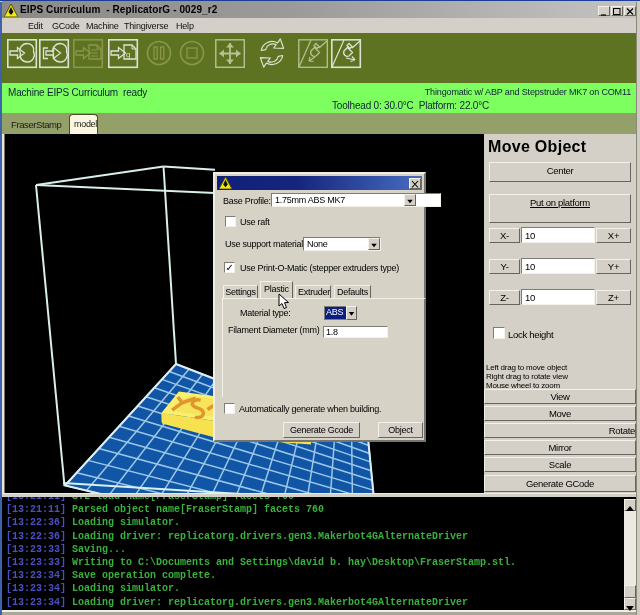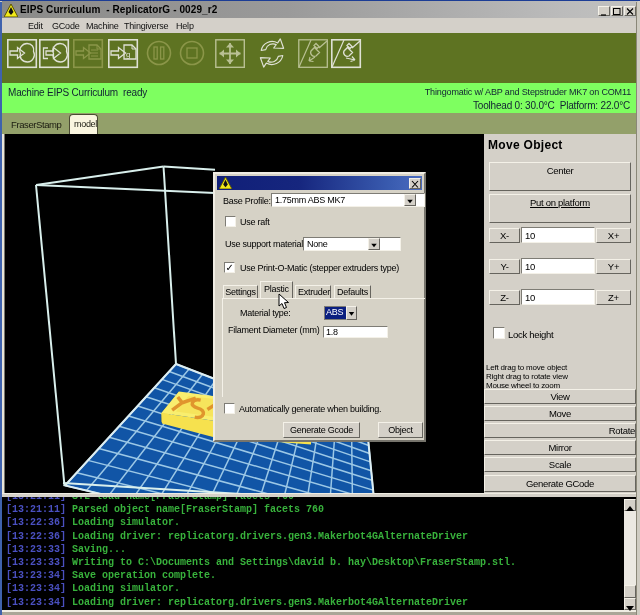--- a/index.html
+++ b/index.html
@@ -86,21 +86,21 @@
       <path d="M313 24 l-6 4 M307 28 l4.5 0.5 M307 28 l1 -4" stroke="#b9c093" stroke-width="1.2" fill="none"></path>
       <rect x="329.8" y="6.8" width="28.5" height="27.5" stroke="#dfe1d5" stroke-width="1.6" fill="none"></rect>
       <path d="M330 34 L342 7" stroke="#dfe1d5" stroke-width="1.2"></path>
       <path d="M342 18 c-1.5 3 2 6.5 5 5 l3.5 -3.5 l-5 -5 z M350 15 l8 -7 M345 12.5 l3 3 l2 -2 l-3 -3 z" stroke="#dfe1d5" stroke-width="1.3" fill="none"></path>
       <path d="M344 25 l9 2 M353 27 l-4.5 1.5 M353 27 l-3 -3.5" stroke="#dfe1d5" stroke-width="1.2" fill="none"></path>
     </svg>
 
   <div class="abs" style="left:2px;top:83px;width:636px;height:30px;background:#7eff60;"></div>
   <div class="abs" style="left:8px;top:87px;font-size:10px;letter-spacing:-0.2px;color:#123;">Machine EIPS Curriculum&nbsp; ready</div>
   <div class="abs" style="left:332px;top:87px;width:299px;font-size:9px;letter-spacing:-0.15px;color:#123;text-align:right;">Thingomatic w/ ABP and Stepstruder MK7 on COM11</div>
-  <div class="abs" style="left:332px;top:100px;width:298px;font-size:10px;letter-spacing:-0.2px;color:#123;text-align:right;">Toolhead 0: 30.0°C&nbsp;&nbsp;Platform: 22.0°C</div>
+  <div class="abs" style="left:332px;top:100px;width:298px;font-size:10px;letter-spacing:-0.2px;color:#123;text-align:left;">Toolhead 0: 30.0°C&nbsp;&nbsp;Platform: 22.0°C</div>
 
   <div class="abs" style="left:2px;top:113px;width:636px;height:21px;background:#93a06a;"></div>
   <div class="abs" style="left:11px;top:119px;font-size:9.5px;letter-spacing:-0.4px;color:#1a1a10;">FraserStamp</div>
   <div class="abs" style="left:69px;top:114px;width:29px;height:20px;background:#faf6e0;border:1px solid #4a4a33;border-bottom:none;border-radius:4px 4px 0 0;box-sizing:border-box;"></div>
   <div class="abs" style="left:74px;top:119px;font-size:9px;letter-spacing:-0.3px;color:#1a1a10;">model</div>
 
   <svg class="abs" style="left:0;top:134px;" width="484" height="359" viewBox="0 134 484 359" id="scene">
     <rect x="0" y="134" width="484" height="359" fill="#000"></rect>
 
     <rect x="2" y="134" width="2.5" height="359" fill="#e9e5d8"></rect>
@@ -148,22 +148,22 @@
         <line x1="36" y1="185" x2="163.5" y2="166.5"></line>
         <line x1="163.5" y1="166.5" x2="215" y2="169.8"></line>
         <line x1="36" y1="185" x2="215" y2="193"></line>
         <line x1="36" y1="185" x2="64.5" y2="486"></line>
         <line x1="163.5" y1="166.5" x2="176" y2="364"></line>
         <line x1="63" y1="483" x2="290" y2="497"></line>
       </g>
   </svg>
 
   <div class="abs" style="left:484px;top:134px;width:152px;height:359px;background:#d4d0c8;"></div>
-  <div class="abs" style="left:488px;top:138px;font-size:12px;letter-spacing:0.3px;font-weight:bold;color:#000;">Move Object</div>
-  <div class="abs btn f11" style="left:489px;top:162px;width:142px;height:29px;line-height:15px;">Center</div>
+  <div class="abs" style="left:488px;top:138px;font-size:16px;letter-spacing:0.3px;font-weight:bold;color:#000;">Move Object</div>
+  <div class="abs btn f11" style="left:489px;top:162px;width:142px;height:20px;line-height:15px;">Center</div>
   <div class="abs btn f11" style="left:489px;top:194px;width:142px;height:29px;line-height:15px;text-decoration:underline;">Put on platform</div>
 
   <div class="abs btn f11" style="left:489px;top:228px;width:31px;height:15px;line-height:14px;">X-</div>
   <div class="abs sunken f11" style="left:521px;top:227px;width:74px;height:16px;line-height:15px;padding-left:3px;">10</div>
   <div class="abs btn f11" style="left:596px;top:228px;width:35px;height:15px;line-height:14px;">X+</div>
 
   <div class="abs btn f11" style="left:489px;top:259px;width:31px;height:15px;line-height:14px;">Y-</div>
   <div class="abs sunken f11" style="left:521px;top:258px;width:74px;height:16px;line-height:15px;padding-left:3px;">10</div>
   <div class="abs btn f11" style="left:596px;top:259px;width:35px;height:15px;line-height:14px;">Y+</div>
 
@@ -217,32 +217,32 @@
     <polygon points="7,0 14,13 0,13" fill="#f2ea1a" stroke="#5a5200" stroke-width="1"></polygon>
     <polygon points="7,3 9.5,8 7,11 4.5,8" fill="#111"></polygon>
   </svg>
   <div class="abs btn" style="left:194px;top:4px;width:12px;height:11px;">
       <svg style="display:block;margin:1px auto 0;" width="10" height="9" viewBox="0 0 10 9">
         <path d="M2 1 L8 7.5 M8 1 L2 7.5" stroke="#000" stroke-width="1.1"></path>
       </svg>
     </div>
 
   <div class="abs" style="left:8px;top:22px;color:#000;">Base Profile:</div>
-  <div class="abs sunken" style="left:56px;top:19px;width:154px;height:14px;line-height:13px;padding-left:3px;">1.75mm ABS MK7</div>
+  <div class="abs sunken" style="left:56px;top:19px;width:170px;height:14px;line-height:13px;padding-left:3px;">1.75mm ABS MK7</div>
   <div class="abs btn" style="left:189px;top:20px;width:12px;height:12px;">
       <svg style="display:block;margin:1px auto 0;" width="10" height="10" viewBox="0 0 10 11">
         <polygon points="2,4 8,4 5,8" fill="#000"></polygon>
       </svg>
     </div>
 
   <div class="abs cb" style="left:10px;top:42px;width:11px;height:11px;"></div>
   <div class="abs" style="left:25px;top:43px;color:#000;">Use raft</div>
 
   <div class="abs" style="left:10px;top:65px;color:#000;">Use support material</div>
-  <div class="abs sunken" style="left:88px;top:63px;width:98px;height:14px;line-height:13px;padding-left:3px;">None</div>
+  <div class="abs sunken" style="left:88px;top:63px;width:78px;height:14px;line-height:13px;padding-left:3px;">None</div>
   <div class="abs btn" style="left:153px;top:64px;width:12px;height:12px;">
       <svg style="display:block;margin:1px auto 0;" width="10" height="10" viewBox="0 0 10 11">
         <polygon points="2,4 8,4 5,8" fill="#000"></polygon>
       </svg>
     </div>
 
   <div class="abs cb" style="left:9px;top:88px;width:11px;height:11px;font-size:10px;line-height:10px;text-align:center;">✓</div>
   <div class="abs" style="left:25px;top:89px;color:#000;">Use Print-O-Matic (stepper extruders type)</div>
 
   <div class="abs" style="left:8px;top:111px;width:35px;height:13px;background:#d6d2c6;border-top:1px solid #f4f1e8;border-left:1px solid #f4f1e8;border-right:1px solid #66645e;text-align:center;line-height:12px;box-sizing:border-box;">Settings</div>

